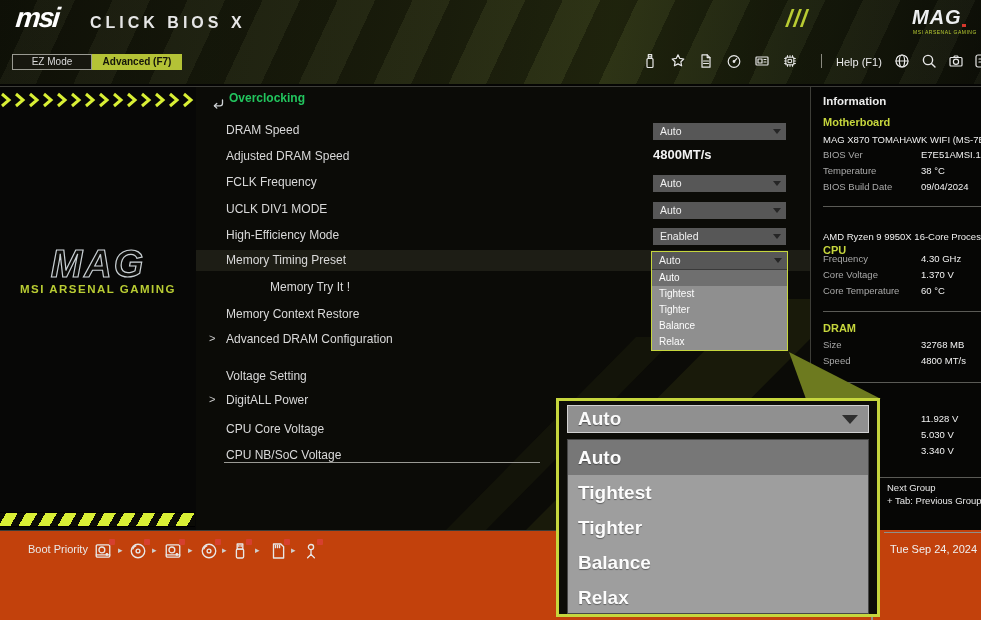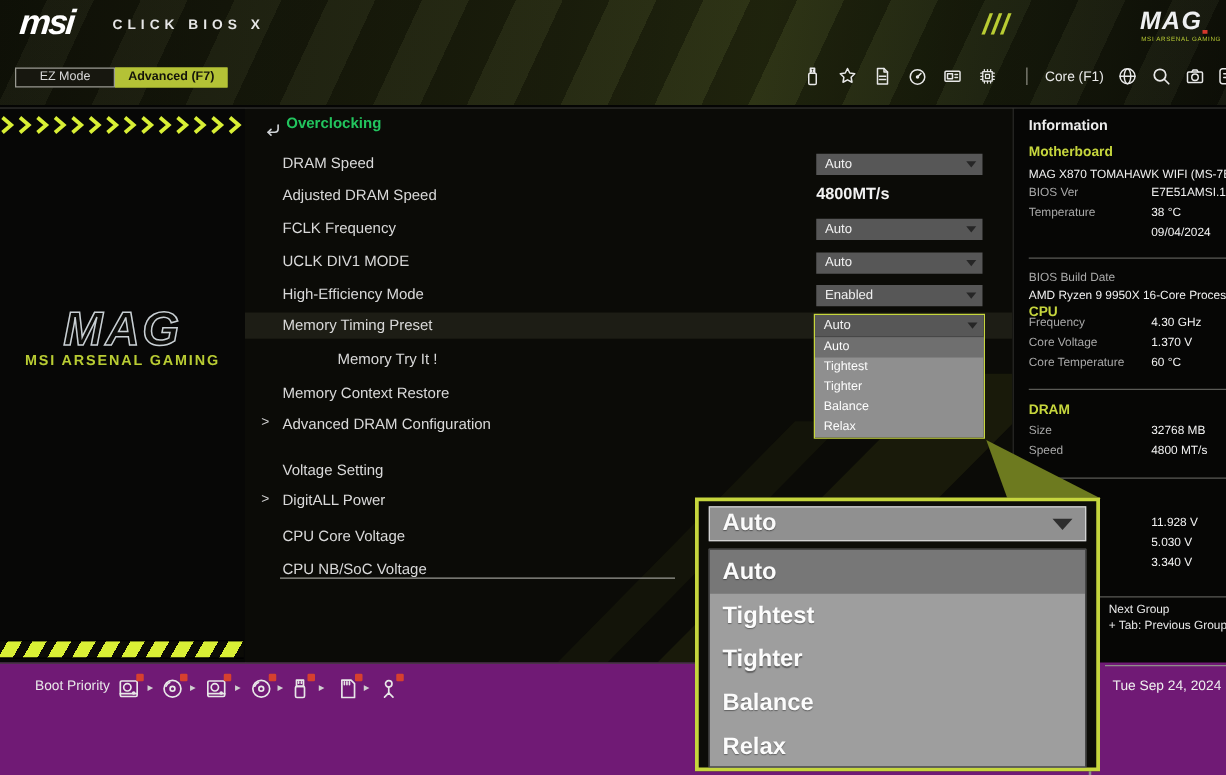--- a/index.html
+++ b/index.html
@@ -7,21 +7,21 @@
   body { font-family:"Liberation Sans","DejaVu Sans",sans-serif; }
   #page { position:relative; width:981px; height:620px; background:#050504; overflow:hidden; }
 
   
   #header { position:absolute; left:0; top:0; width:981px; height:84px;
     background:
       repeating-linear-gradient(115deg, rgba(0,0,0,.28) 0 34px, rgba(255,255,255,.02) 34px 68px),
       linear-gradient(100deg,#14160a 0%,#23270f 45%,#2a3011 62%,#1c210d 80%,#12140a 100%);
   }
   .msi-logo { position:absolute; left:16px; top:2px; font-size:28px; font-weight:900; font-style:italic; color:#fff; letter-spacing:-2px; transform:skewX(-6deg); }
-  .bios-title { position:absolute; left:90px; top:14px; font-size:11px; letter-spacing:4px; color:#e6e6e6; font-weight:700; }
+  .bios-title { position:absolute; left:90px; top:14px; font-size:16px; letter-spacing:4px; color:#e6e6e6; font-weight:700; }
   .slashes { position:absolute; left:786px; top:6px; font-size:23px; font-weight:900; font-style:italic; color:#b9cc33; letter-spacing:1px; }
   .mag-right { position:absolute; left:912px; top:6px; font-size:20px; font-weight:900; font-style:italic; color:#eef0f1; letter-spacing:1px; }
   .mag-right-dot { position:absolute; left:962px; top:24px; width:4px; height:3px; background:#d5372c; }
   .mag-right-sub { position:absolute; left:913px; top:29px; font-size:5px; color:#b9cc33; letter-spacing:.5px; white-space:nowrap; }
   .tab { position:absolute; top:54px; height:16px; font-size:10px; line-height:14px; text-align:center; }
   #tab-ez { left:12px; width:80px; background:#17170f; border:1px solid #9a9a92; color:#d9d9d9; }
   #tab-adv { left:92px; width:90px; background:#b4c236; border:1px solid #b4c236; color:#14140a; font-weight:700; }
   #tbIcons { position:absolute; left:642px; top:53px; display:flex; gap:12px; }
   #tbRight { position:absolute; left:894px; top:53px; display:flex; gap:11px; }
   .icn { width:16px; height:16px; display:inline-block; }
@@ -66,21 +66,21 @@
   #info { position:absolute; left:811px; top:87px; width:170px; height:443px; background:#060605; }
   .info-title { position:absolute; left:12px; top:8px; font-size:11.5px; font-weight:700; color:#ececec; }
   .sec-title { position:absolute; left:12px; font-size:11px; font-weight:700; color:#c6d63d;text-align:right; }
   .sec-sub { position:absolute; left:12px; font-size:9.5px; color:#f0f0f0; white-space:nowrap; }
   .info-lbl { position:absolute; left:12px; font-size:9.5px; color:#a9a9a9; white-space:nowrap; }
   .info-val { position:absolute; left:110px; font-size:9.5px; color:#f2f2f2; white-space:nowrap; }
   .info-div { position:absolute; left:12px; width:158px; height:1px; background:#5a5a56; }
   .hint { position:absolute; left:76px; font-size:9.5px; color:#e8e8e8; white-space:nowrap; }
 
   
-  #footer { position:absolute; left:0; top:530px; width:981px; height:90px; background:#701a75; }
+  #footer { position:absolute; left:0; top:530px; width:981px; height:90px; background:#c2410c; }
   .foot-line { position:absolute; left:0; top:0; width:877px; height:1px; background:#3c3c38; }
   .foot-vline { position:absolute; left:871px; top:0; width:2px; height:90px; background:#8f8f8a; }
   .boot-lbl { position:absolute; left:28px; top:13px; font-size:11px; color:#e9e9e9; }
   .bicon { position:absolute; top:12px; width:18px; height:18px; }
   .badge { position:absolute; right:-3px; top:-3px; width:6px; height:6px; background:#d6402f; border-radius:1px; }
   .barrow { position:absolute; top:15px; font-size:9px; color:#d0d0d0; }
   .date-wrap { position:absolute; left:884px; top:2px; width:97px; }
   .date-line { position:absolute; left:0; top:0; width:97px; height:1px; background:#8f8f8a; }
   .date-txt { position:absolute; left:6px; top:11px; font-size:11px; color:#f0f0f0; white-space:nowrap; }
 
@@ -146,21 +146,21 @@
             <line x1="10.5" y1="11.8" x2="10.5" y2="13.4"></line>
             <line x1="2.6" y1="5.5" x2="4.2" y2="5.5"></line>
             <line x1="2.6" y1="8" x2="4.2" y2="8"></line>
             <line x1="2.6" y1="10.5" x2="4.2" y2="10.5"></line>
             <line x1="11.8" y1="5.5" x2="13.4" y2="5.5"></line>
             <line x1="11.8" y1="8" x2="13.4" y2="8"></line>
             <line x1="11.8" y1="10.5" x2="13.4" y2="10.5"></line>
           </svg></span>
       </div>
     <div class="tb-sep"></div>
-    <div class="help-lbl">Core (F1)</div>
+    <div class="help-lbl">Help (F1)</div>
     <div id="tbRight">
         <span class="icn"><svg viewBox="0 0 16 16" width="100%" height="100%" fill="none" stroke="#e8e8e8" stroke-width="1.2" stroke-linecap="round" stroke-linejoin="round">
             <circle cx="8" cy="8" r="6"></circle>
             <ellipse cx="8" cy="8" rx="2.6" ry="6"></ellipse>
             <line x1="2" y1="8" x2="14" y2="8"></line>
           </svg></span>
         <span class="icn"><svg viewBox="0 0 16 16" width="100%" height="100%" fill="none" stroke="#e8e8e8" stroke-width="1.4" stroke-linecap="round" stroke-linejoin="round">
             <circle cx="7" cy="7" r="4.6"></circle>
             <line x1="10.4" y1="10.4" x2="14" y2="14"></line>
           </svg></span>
@@ -270,21 +270,21 @@
 
   <div id="info">
     <div class="info-title">Information</div>
     <div id="infoBody">
         <div class="sec-title" style="top: 29px;">Motherboard</div>
         <div class="sec-sub" style="top: 47px;">MAG X870 TOMAHAWK WIFI (MS-7E51)</div>
         <div class="info-lbl" style="top: 62px;">BIOS Ver</div>
         <div class="info-val" style="top: 62px;">E7E51AMSI.1A</div>
         <div class="info-lbl" style="top: 78px;">Temperature</div>
         <div class="info-val" style="top: 78px;">38 °C</div>
-        <div class="info-lbl" style="top: 94px; margin-top: 36px;">BIOS Build Date</div>
+        <div class="info-lbl" style="top: 94px;">BIOS Build Date</div>
         <div class="info-val" style="top: 94px;">09/04/2024</div>
         <div class="sec-title" style="top: 129px; margin-top: 28px;">CPU</div>
         <div class="sec-sub" style="top: 144px;">AMD Ryzen 9 9950X 16-Core Processor</div>
         <div class="info-lbl" style="top: 166px;">Frequency</div>
         <div class="info-val" style="top: 166px;">4.30 GHz</div>
         <div class="info-lbl" style="top: 182px;">Core Voltage</div>
         <div class="info-val" style="top: 182px;">1.370 V</div>
         <div class="info-lbl" style="top: 198px;">Core Temperature</div>
         <div class="info-val" style="top: 198px;">60 °C</div>
         <div class="sec-title" style="top: 235px;">DRAM</div>

